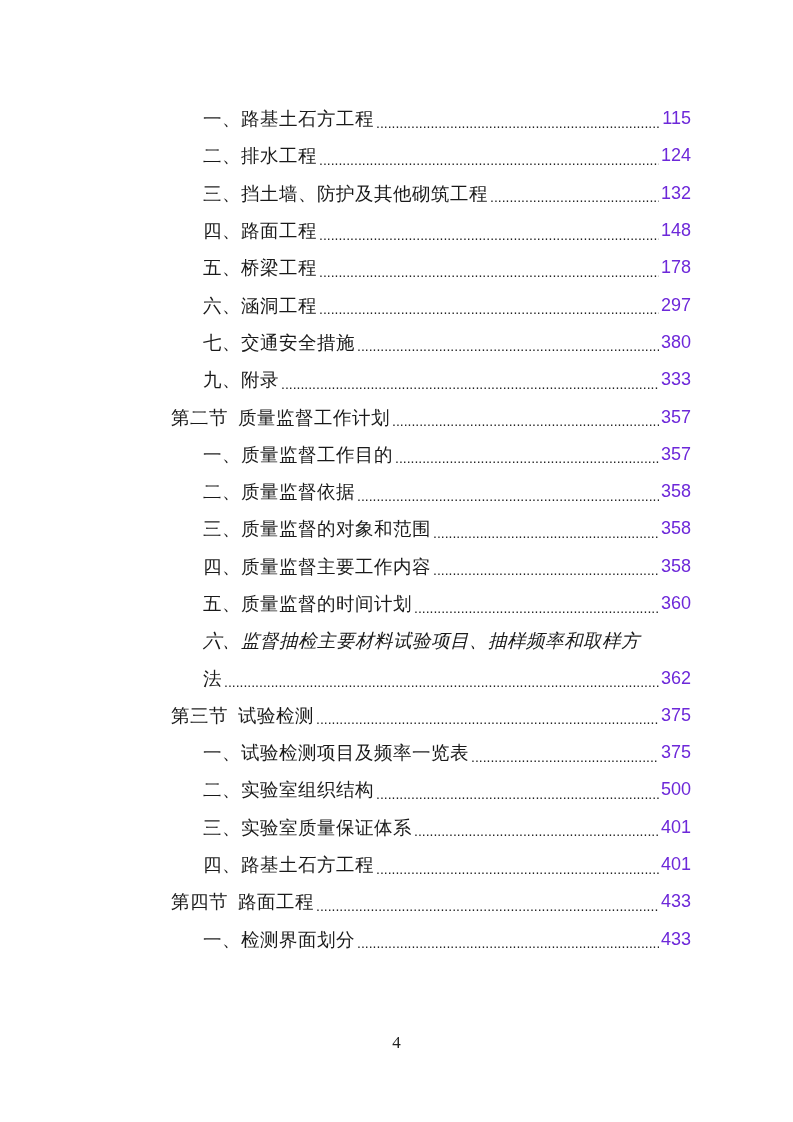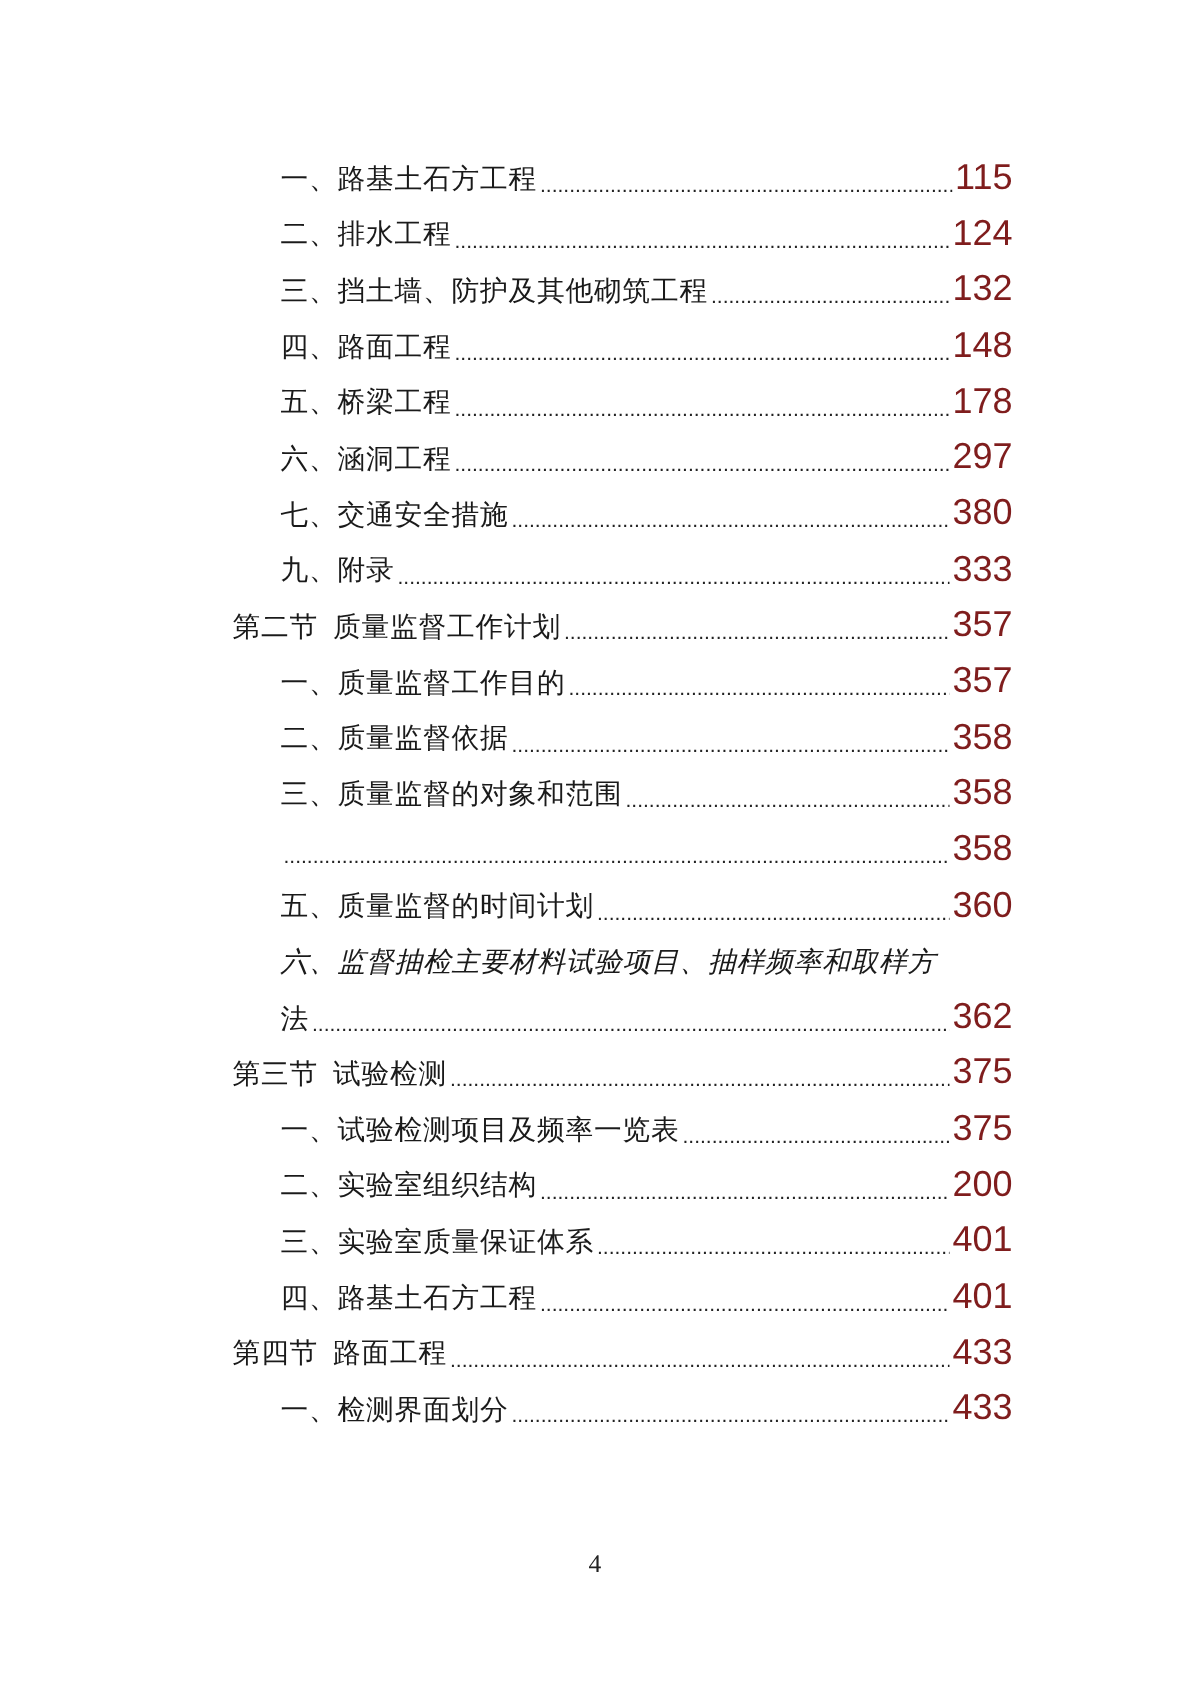--- a/index.html
+++ b/index.html
@@ -1,18 +1,18 @@
 <!DOCTYPE html>
 <html><head>
   <meta charset="utf-8">
   <style>
     html, body { margin: 0; padding: 0; background: #ffffff; }
     body { width: 793px; height: 1122px; position: relative; overflow: hidden; }
     .page { position: absolute; left: 0; top: 0; width: 793px; height: 1122px; background: #fff; }
-    .toc { position: absolute; left: 155px; top: 100px; width: 520px; }
+    .toc { position: absolute; left: 171px; top: 100px; width: 520px; }
     .toc-row {
       position: relative;
       height: 37.3px;
       display: flex;
       align-items: center;
       font-family: "DejaVu Sans", "Liberation Sans", sans-serif;
       font-size: 18.5px;
       color: #1a1a1a;
       letter-spacing: 0.5px;
       white-space: nowrap;
@@ -32,23 +32,23 @@
       align-self: center;
       position: relative;
       top: 4px;
     }
     .toc-row .leader::before {
       content: "............................................................................................................................................................................................................................................";
     }
     .toc-row .page-num {
       flex: 0 0 auto;
       font-family: "Liberation Sans", sans-serif;
-      font-size: 24px;
+      font-size: 18px;
       letter-spacing: 0;
-      color: #7f1d1d;
+      color: #6d28d9;
     }
     .toc-row.wrap-first .title { white-space: nowrap; font-style: italic; }
     .page-footer {
       position: absolute;
       left: 0; width: 793px;
       top: 1033px;
       text-align: center;
       font-family: "Liberation Serif", serif;
       font-size: 17px;
       color: #222;
@@ -127,20 +127,21 @@
       <span class="page-num">358</span>
     </div>
 
     <div class="toc-row level-2">
       <span class="title"><span>三、</span><span>质量监督的对象和范围</span></span>
       <span class="leader"></span>
       <span class="page-num">358</span>
     </div>
 
     <div class="toc-row level-2">
+      <span class="title"><span>四、</span><span>质量监督主要工作内容</span></span>
       <span class="leader"></span>
       <span class="page-num">358</span>
     </div>
 
     <div class="toc-row level-2">
       <span class="title"><span>五、</span><span>质量监督的时间计划</span></span>
       <span class="leader"></span>
       <span class="page-num">360</span>
     </div>
 
@@ -162,21 +163,21 @@
 
     <div class="toc-row level-2">
       <span class="title"><span>一、</span><span>试验检测项目及频率一览表</span></span>
       <span class="leader"></span>
       <span class="page-num">375</span>
     </div>
 
     <div class="toc-row level-2">
       <span class="title"><span>二、</span><span>实验室组织结构</span></span>
       <span class="leader"></span>
-      <span class="page-num">200</span>
+      <span class="page-num">500</span>
     </div>
 
     <div class="toc-row level-2">
       <span class="title"><span>三、</span><span>实验室质量保证体系</span></span>
       <span class="leader"></span>
       <span class="page-num">401</span>
     </div>
 
     <div class="toc-row level-2">
       <span class="title"><span>四、</span><span>路基土石方工程</span></span>

